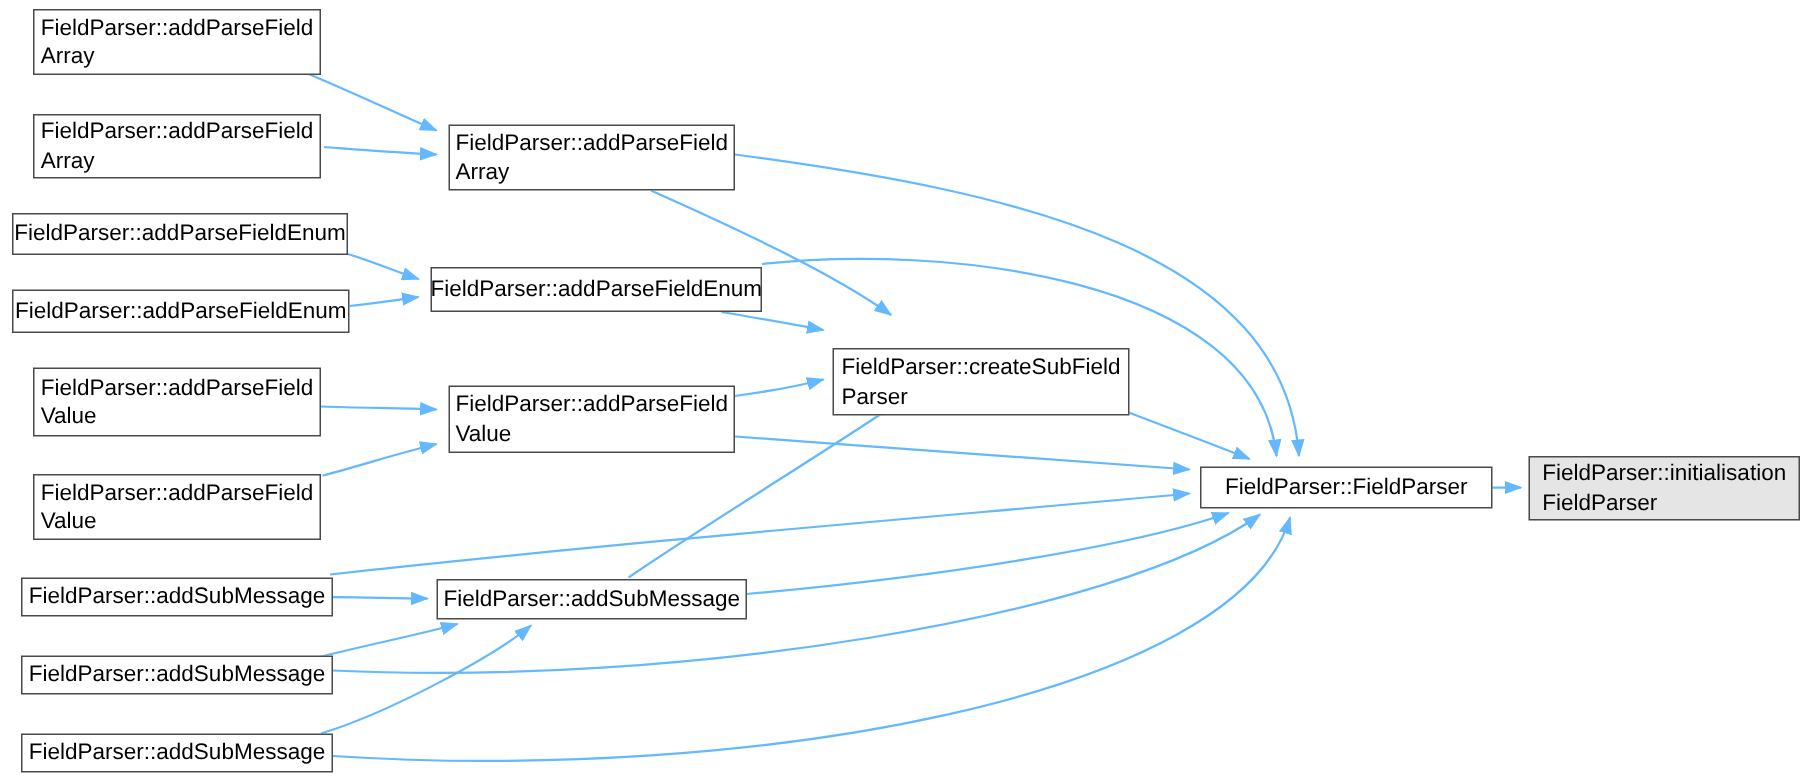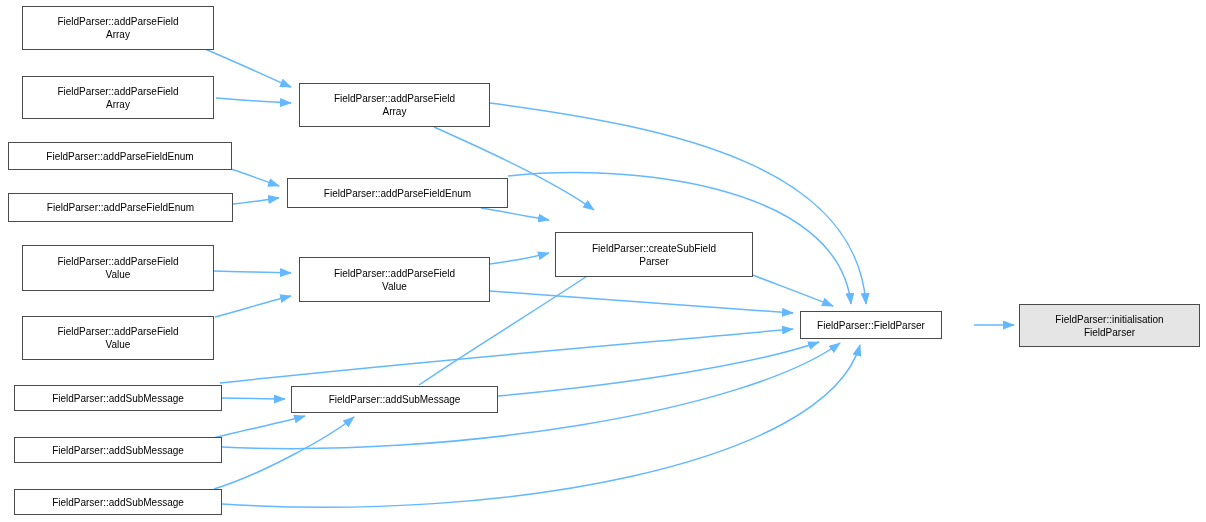--- a/index.html
+++ b/index.html
@@ -10,26 +10,26 @@
     font-family:"Liberation Sans", sans-serif;
     overflow:hidden;
   }
   #edges{position:absolute;left:0;top:0;width:1206px;height:522px;}
   .node{
     position:absolute;
     box-sizing:border-box;
     background:#ffffff;
     border:1.5px solid #4a4a4a;
     color:#000000;
-    font-size:10px;
+    font-size:15px;
     line-height:1.3;
     display:flex;
     align-items:center;
     justify-content:center;
-    text-align:center;
+    text-align:left;
     white-space:pre-line;
     cursor:pointer;
   }
   .node.highlight{
     background:#e5e5e5;
     cursor:default;
   }
 </style>
 </head>
 <body>
@@ -96,18 +96,18 @@
   <div class="node" style="left:287px;top:178px;width:221px;height:30px">FieldParser::addParseFieldEnum</div>
 
   <div class="node" style="left:299px;top:257px;width:191px;height:45px">FieldParser::addParseField
 Value</div>
 
   <div class="node" style="left:291px;top:386px;width:207px;height:27px">FieldParser::addSubMessage</div>
 
   <div class="node" style="left:555px;top:232px;width:198px;height:45px">FieldParser::createSubField
 Parser</div>
 
-  <div class="node" style="left:800px;top:311px;width:142px;height:28px">FieldParser::FieldParser</div>
+  <div class="node" style="left:800px;top:311px;width:195px;height:28px">FieldParser::FieldParser</div>
 
   <div class="node highlight" style="left:1019px;top:304px;width:181px;height:43px">FieldParser::initialisation
 FieldParser</div>
 
 </div>
 
 </body></html>

